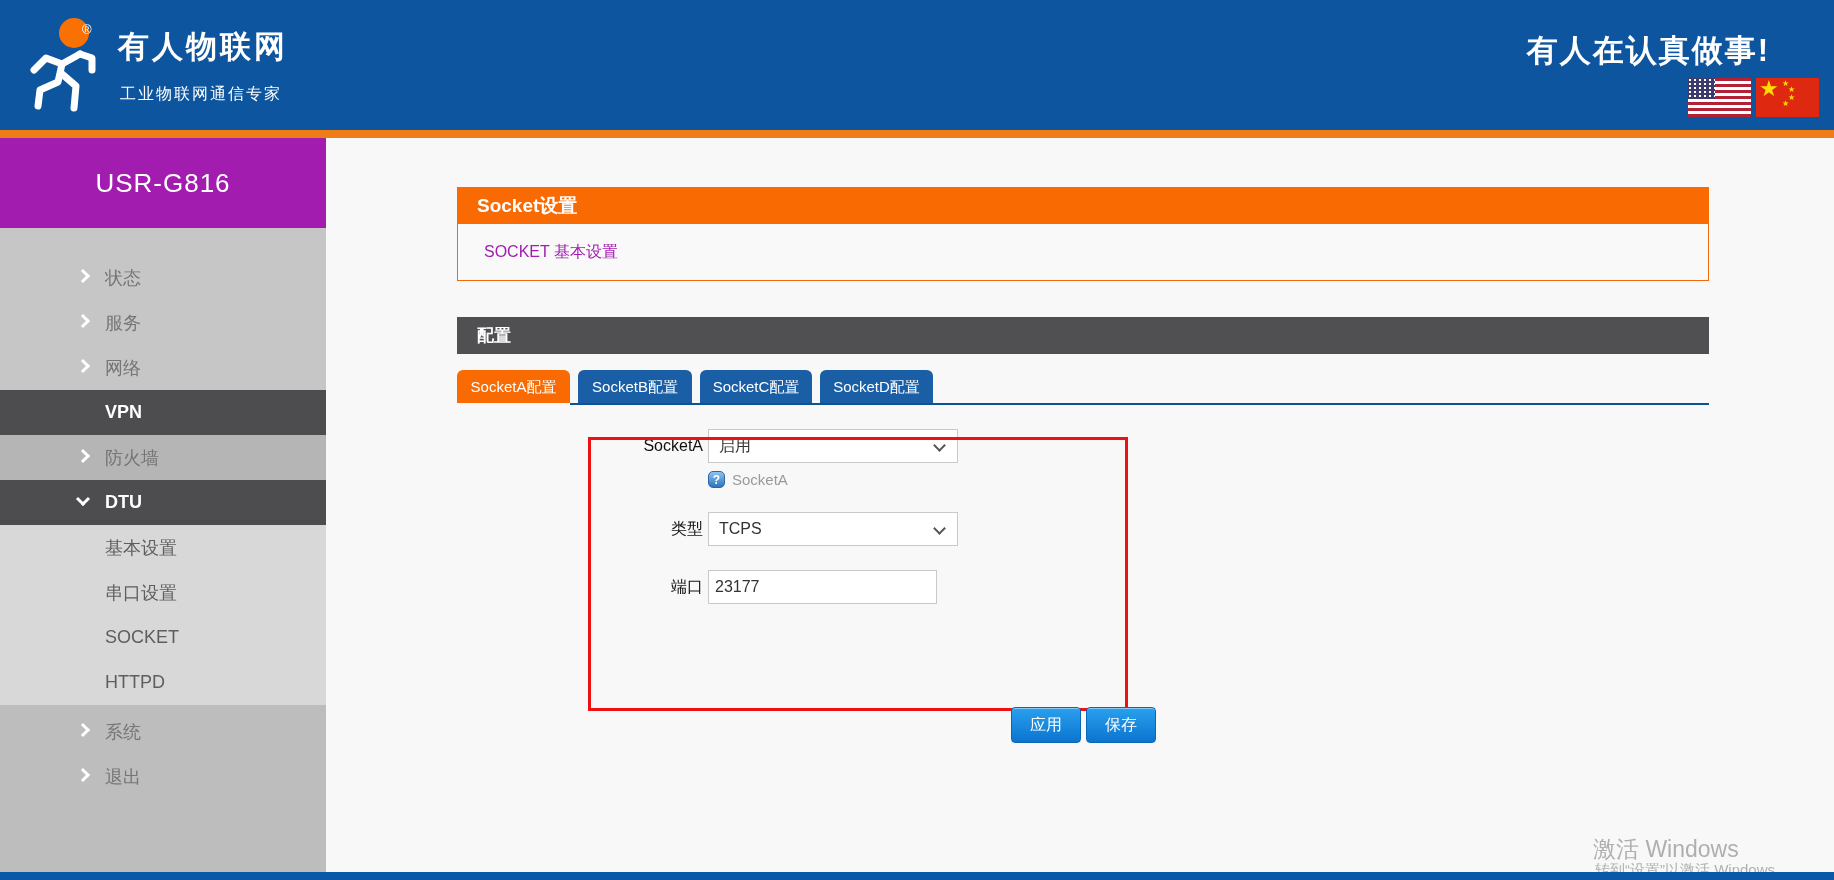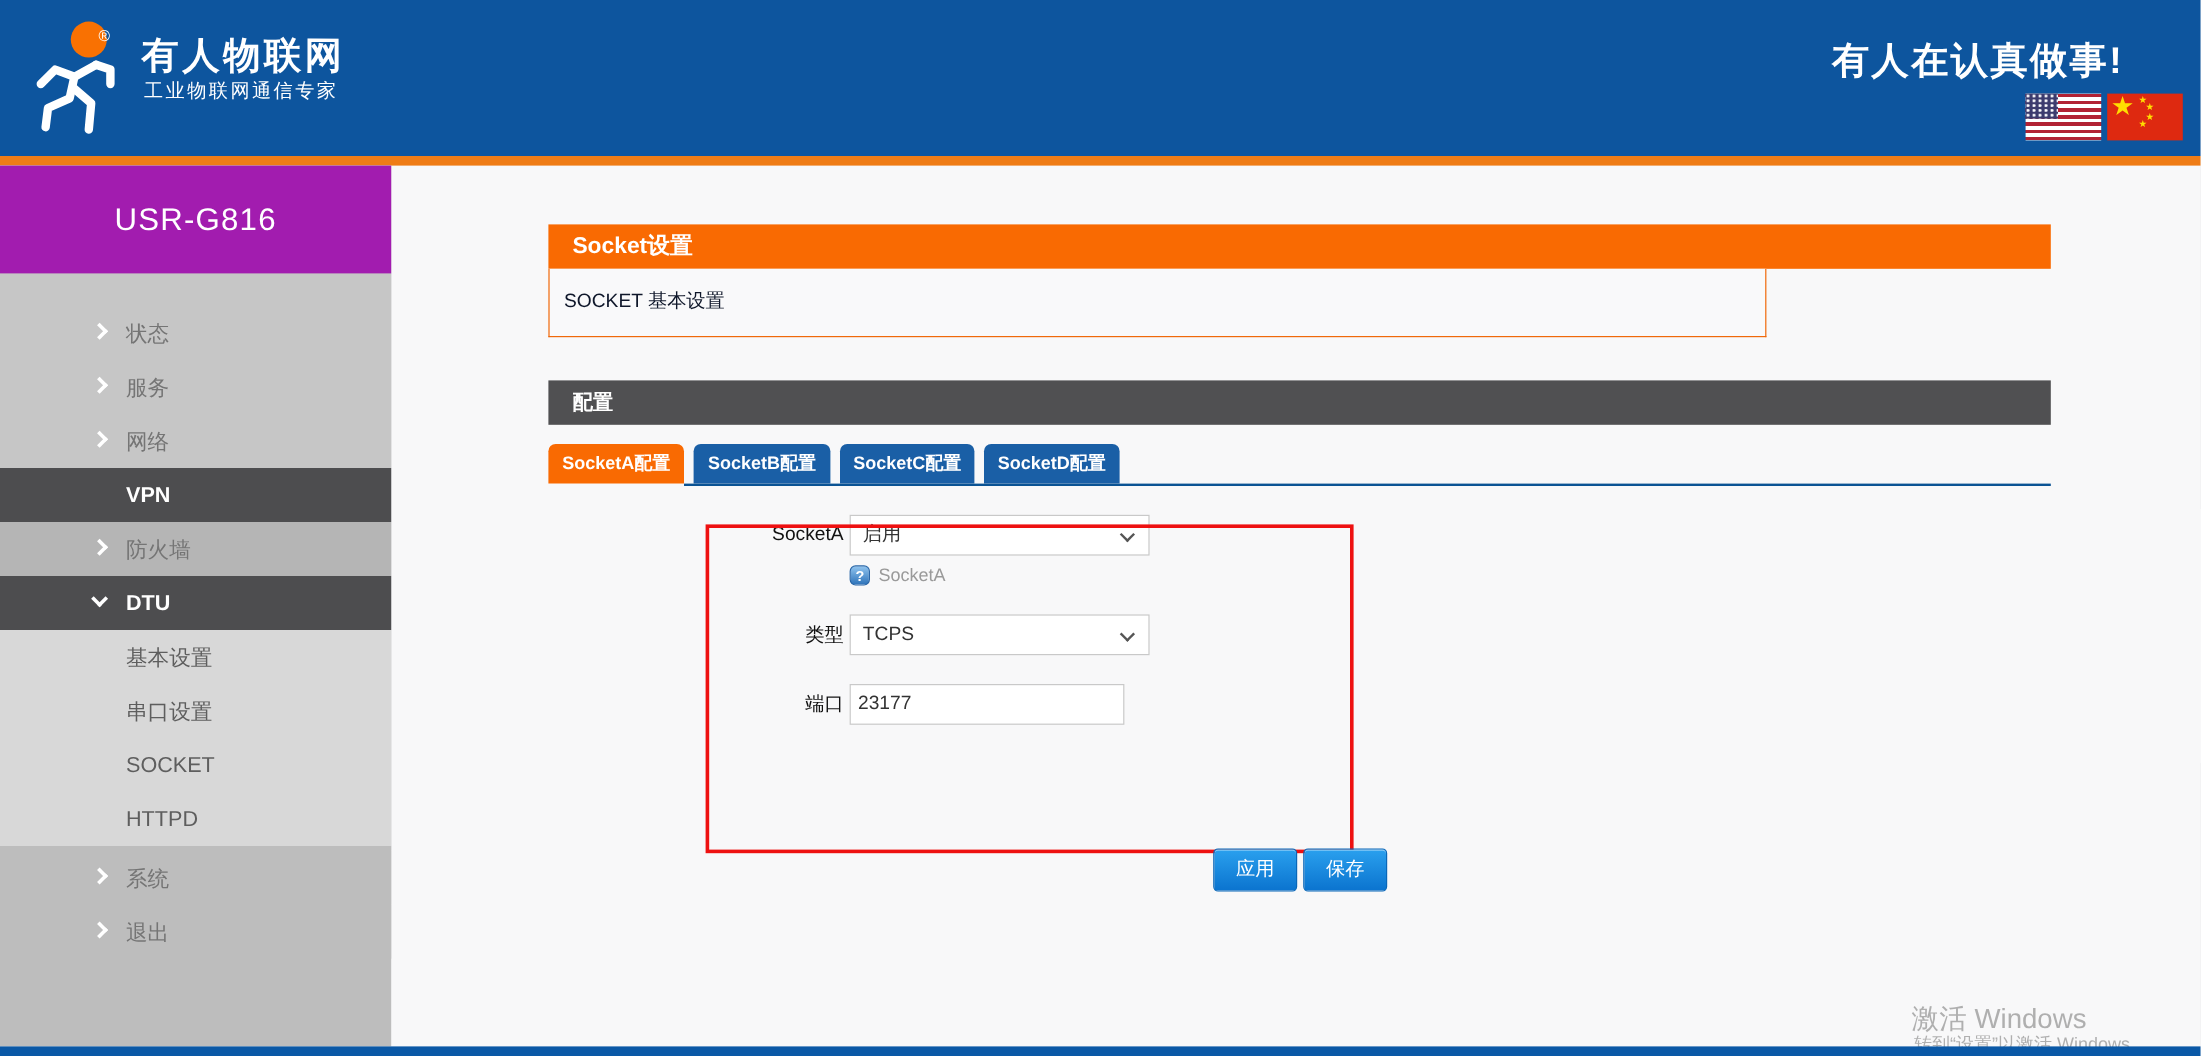--- a/index.html
+++ b/index.html
@@ -8,21 +8,21 @@
   .screen{
     position:relative; width:1834px; height:880px; background:#f8f8f9;
     overflow:hidden; margin:0 auto;
   }
   
   .top-header{ position:absolute; left:0; top:0; width:1834px; height:130px; background:#0d559e; }
   .orange-strip{ position:absolute; left:0; top:130px; width:1834px; height:8px; background:#ef7c16; }
   .logo-wrap{ position:absolute; left:18px; top:8px; width:100px; height:114px; }
   .reg-mark{ position:absolute; left:82px; top:22px; color:#fff; font-size:13px; }
   .brand-title{ position:absolute; left:118px; top:26px; color:#fff; font-size:31px; font-weight:bold; letter-spacing:3px; }
-  .brand-subtitle{ position:absolute; left:120px; top:66px; color:#fff; font-size:16px; letter-spacing:2px; }
+  .brand-subtitle{ position:absolute; left:120px; top:84px; color:#fff; font-size:16px; letter-spacing:2px; }
   .slogan{ position:absolute; left:1510px; top:30px; width:260px; color:#fff; font-size:31px; font-weight:bold; text-align:right; letter-spacing:2px; }
   .flag{ position:absolute; top:78px; height:39px; width:63px; }
   .flag-us{ left:1688px;
     background:repeating-linear-gradient(#b22234 0 3px, #ffffff 3px 6px);
   }
   .flag-us .canton{
     position:absolute; left:0; top:0; width:27px; height:21px; background:#3c3b6e;
     background-image:radial-gradient(circle at 2px 2px, #fff 1px, transparent 1.4px);
     background-size:5px 4px;
   }
@@ -51,27 +51,27 @@
   .row-dark .lbl{ color:#fff; font-weight:bold; }
   .row-fire{ background:#b5b5b5; }
   .row-sub{ background:#d8d8d8; }
   .row-sub .lbl{ color:#5e5e5e; }
   .row-gray2{ background:#bdbdbd; }
   .grp-pad2{ background:#bdbdbd; height:4px; }
 
   
   .panel-title{ position:absolute; left:457px; top:187px; width:1252px; height:37px; background:#f96a02;
     color:#fff; font-size:19px; font-weight:bold; line-height:37px; padding-left:20px; }
-  .panel-sub{ position:absolute; left:457px; top:224px; width:1015px; height:57px; background:#f9f9fa;
-    border:1px solid #f0690a; border-top:none; color:#0f172a; font-size:16px; line-height:56px; padding-left:12px; }
+  .panel-sub{ position:absolute; left:457px; top:224px; width:1252px; height:57px; background:#f9f9fa;
+    border:1px solid #f0690a; border-top:none; color:#a21caf; font-size:16px; line-height:56px; padding-left:26px; }
   .section-bar{ position:absolute; left:457px; top:317px; width:1252px; height:37px; background:#505052;
     color:#fff; font-size:17px; font-weight:bold; line-height:37px; padding-left:20px; }
   .tabs{ position:absolute; left:457px; top:370px; height:33px; }
   .tab{ position:absolute; top:0; height:33px; border-radius:6px 6px 0 0; background:#1a5fa6;
-    color:#fff; font-size:15px; text-align:center; line-height:33px; cursor:pointer;font-weight:bold; }
+    color:#fff; font-size:15px; text-align:center; line-height:33px; cursor:pointer; }
   .tab.active{ background:#f96a02; }
   .tab-b1{ left:0;    width:113px; }
   .tab-b2{ left:121px; width:114px; }
   .tab-b3{ left:243px; width:112px; }
   .tab-b4{ left:363px; width:113px; }
   .tab-line{ position:absolute; left:570px; top:403px; width:1139px; height:2px; background:#0a5394; }
 
   
   .f-label{ position:absolute; width:145px; text-align:right; font-size:16px; color:#111; }
   .lab-socketa{ left:558px; top:437px; }

